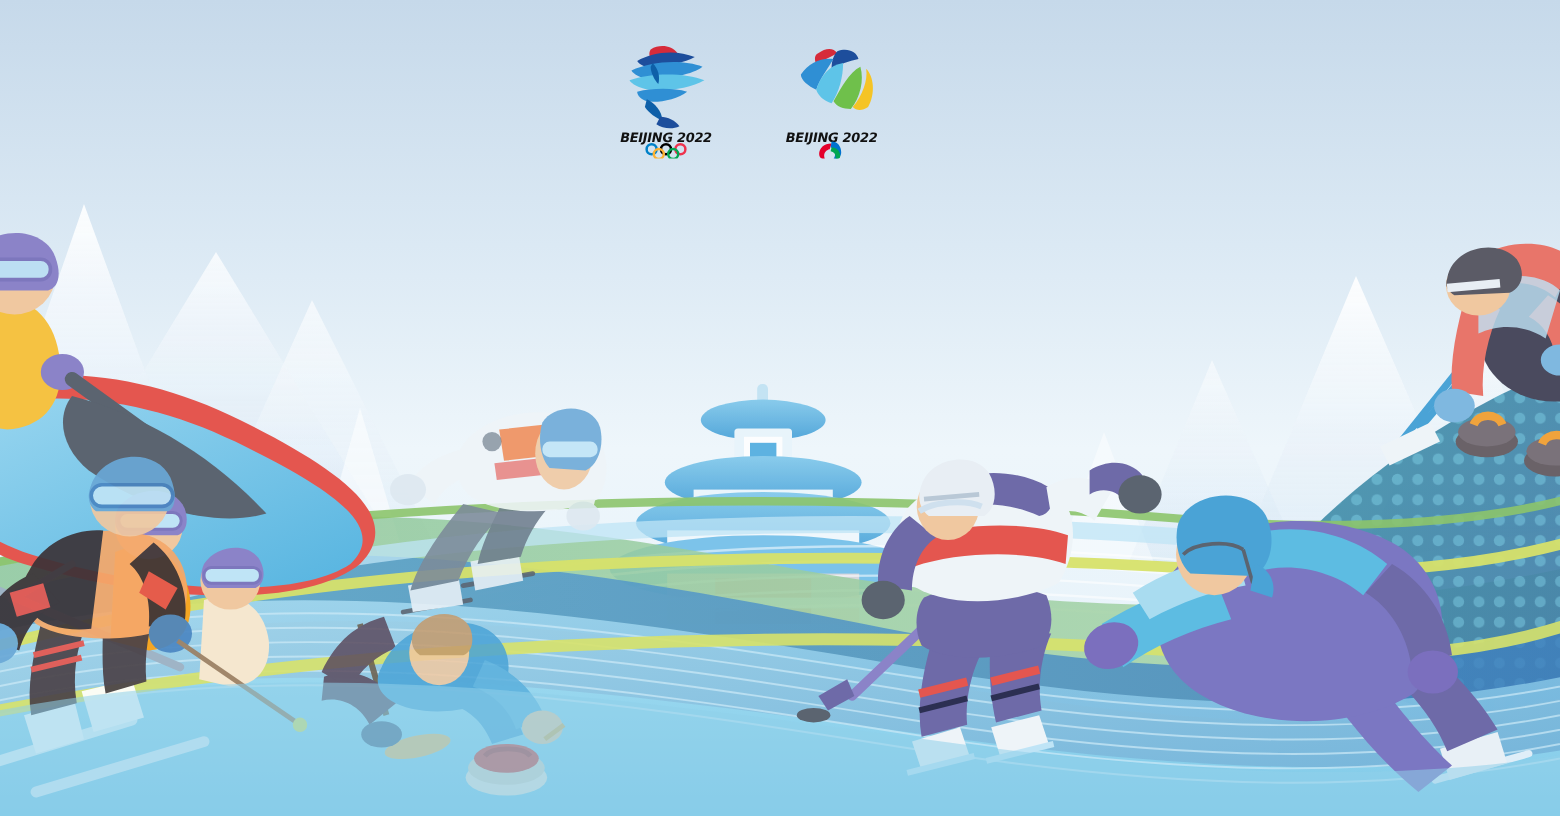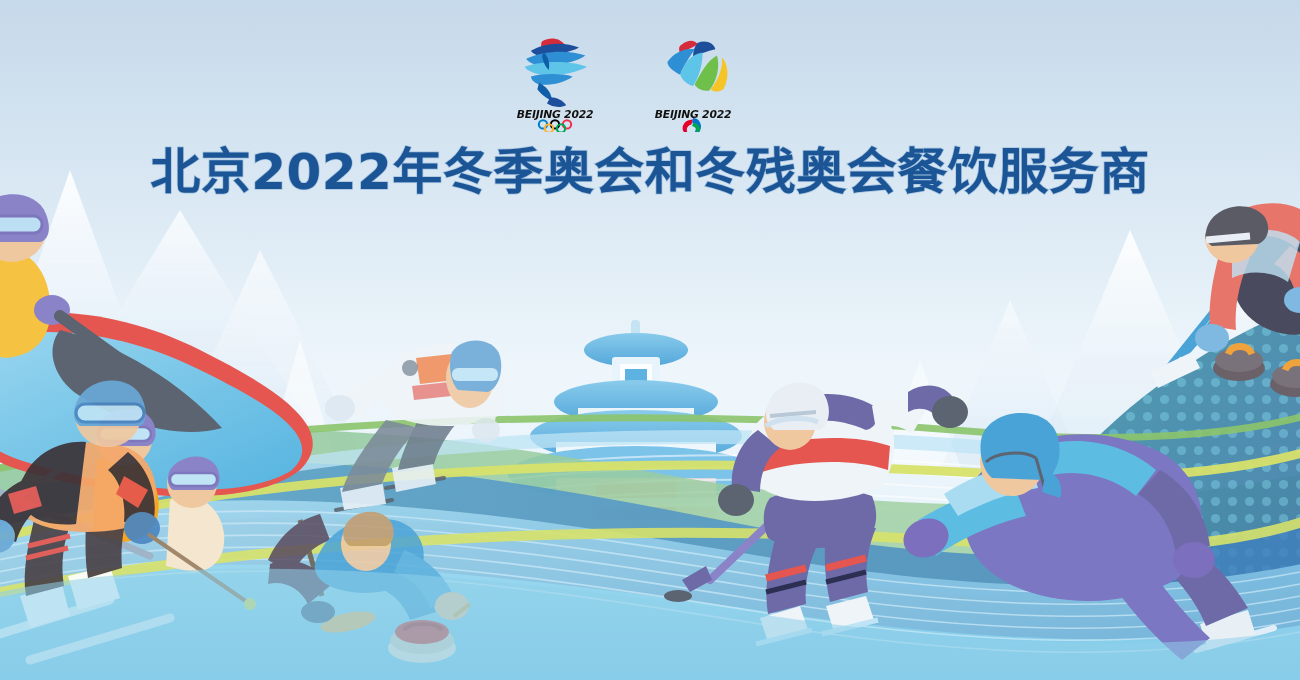--- a/index.html
+++ b/index.html
@@ -440,17 +440,14 @@
         <text x="60" y="110" text-anchor="middle" font-family="'DejaVu Sans','Liberation Sans',sans-serif" font-size="13.5" font-weight="bold" font-style="italic" letter-spacing="-0.3" fill="#111">BEIJING 2022</text>
         <g>
           <path d="M60,112 C52,112 47,117 47,123 C47,127 50,129 53,128 C51,124 53,119 58,118 Z" fill="#e4002b"></path>
           <path d="M60,110 C66,110 70,115 70,121 C70,126 66,129 62,128 C65,124 64,118 59,116 Z" fill="#0072ce"></path>
           <path d="M60,116 C65,116 69,120 69,125 C69,128 66,129 64,128 C65,124 63,121 59,120 Z" fill="#00a651"></path>
         </g>
       </svg>
     </div>
   </div>
 
-  <div class="title-wrap">
-    <span class="title">北京2022年冬季奥会和冬残奥会餐饮服务商</span>
-  </div>
 
 </div>
 
 </body></html>

